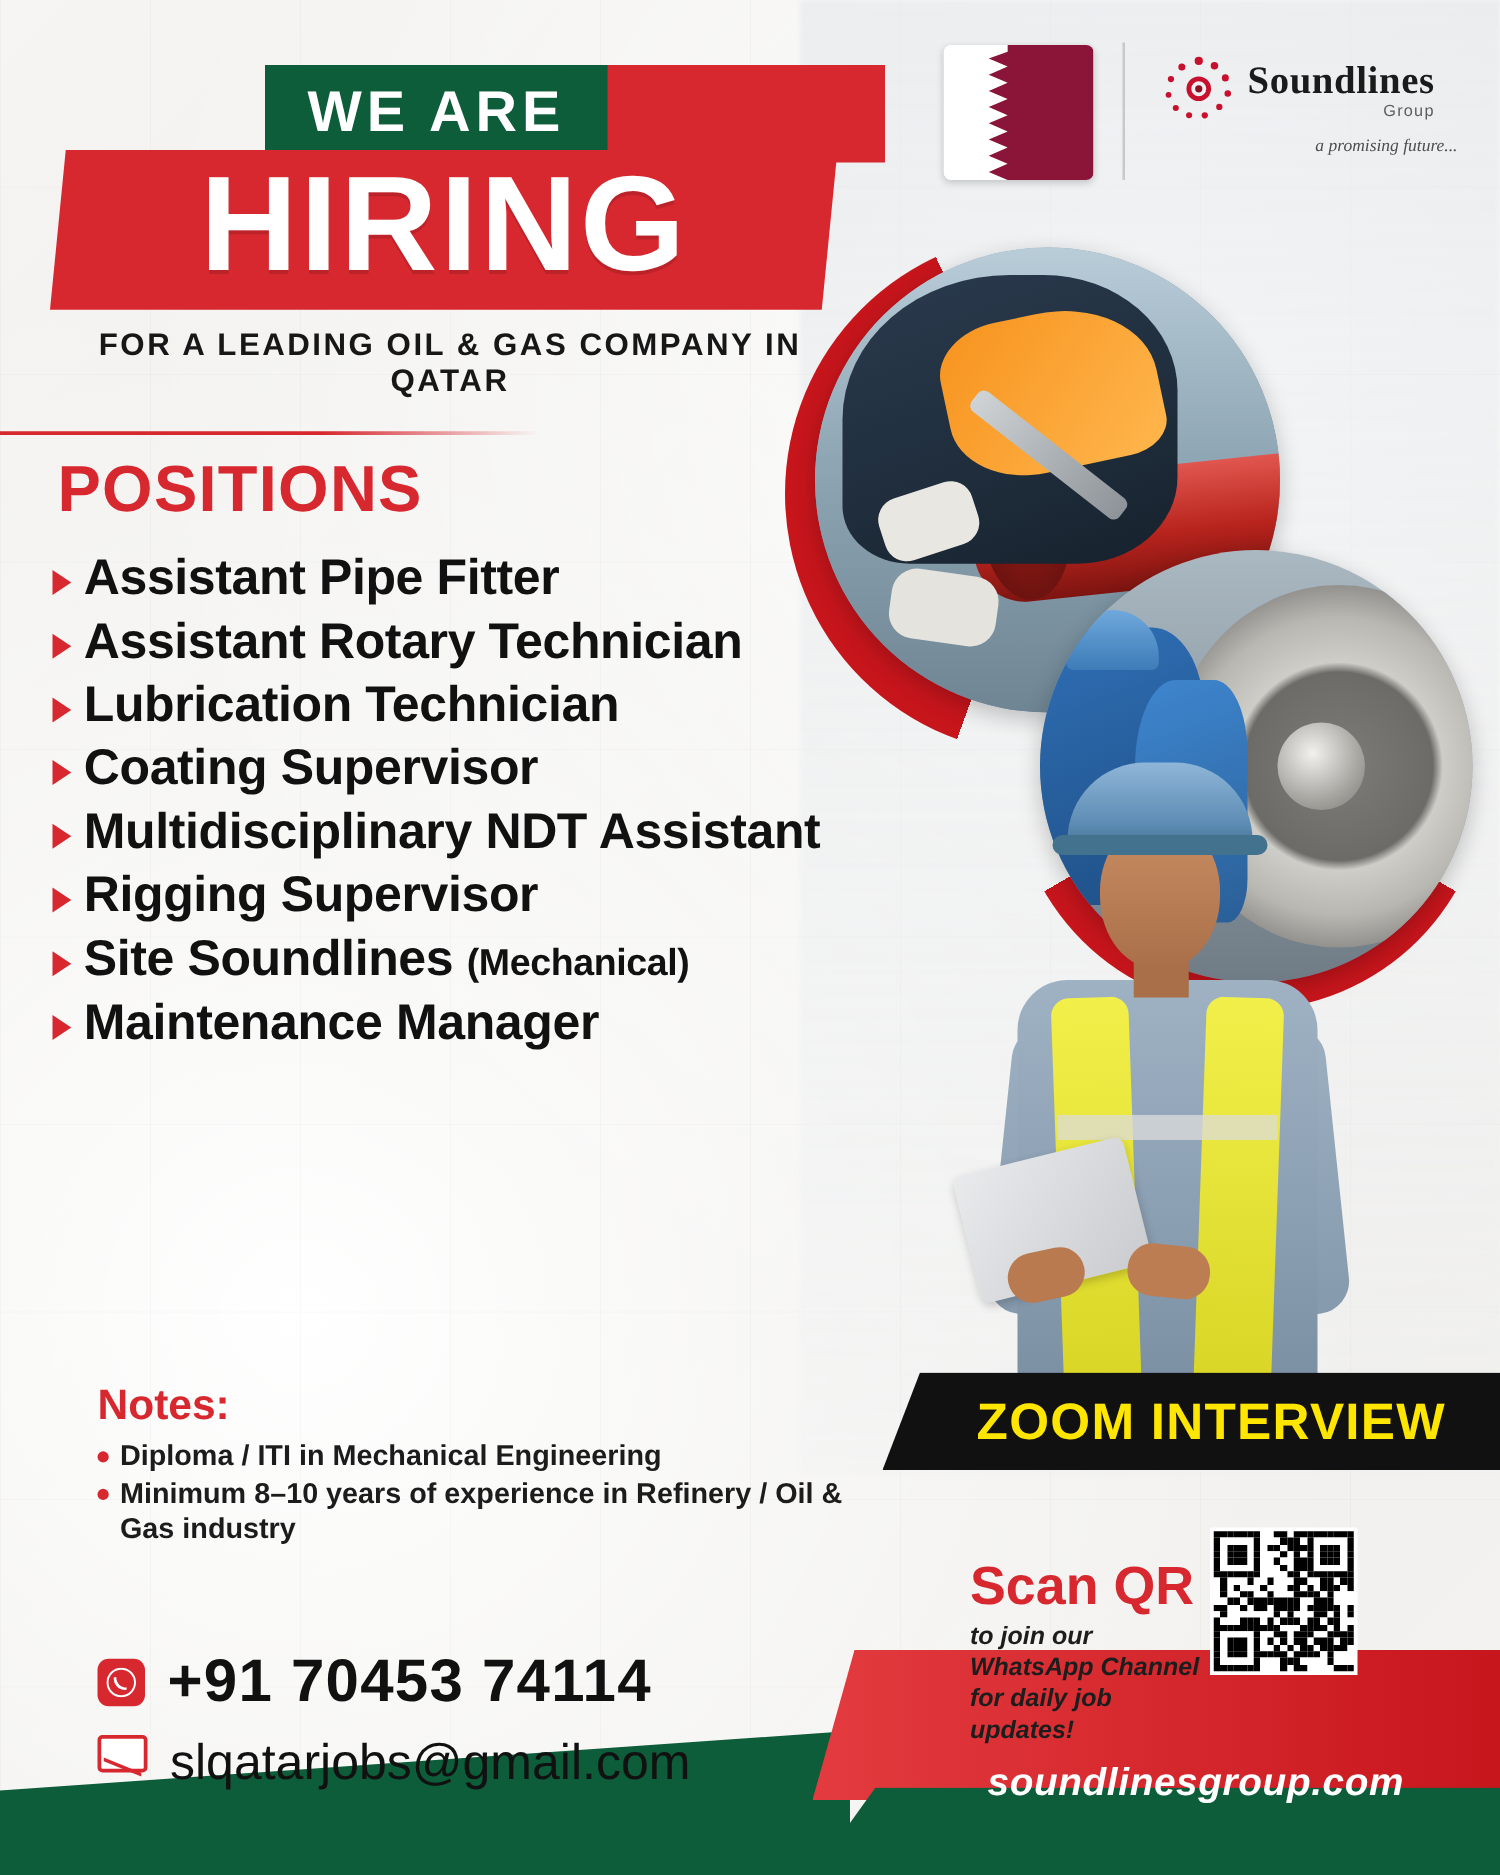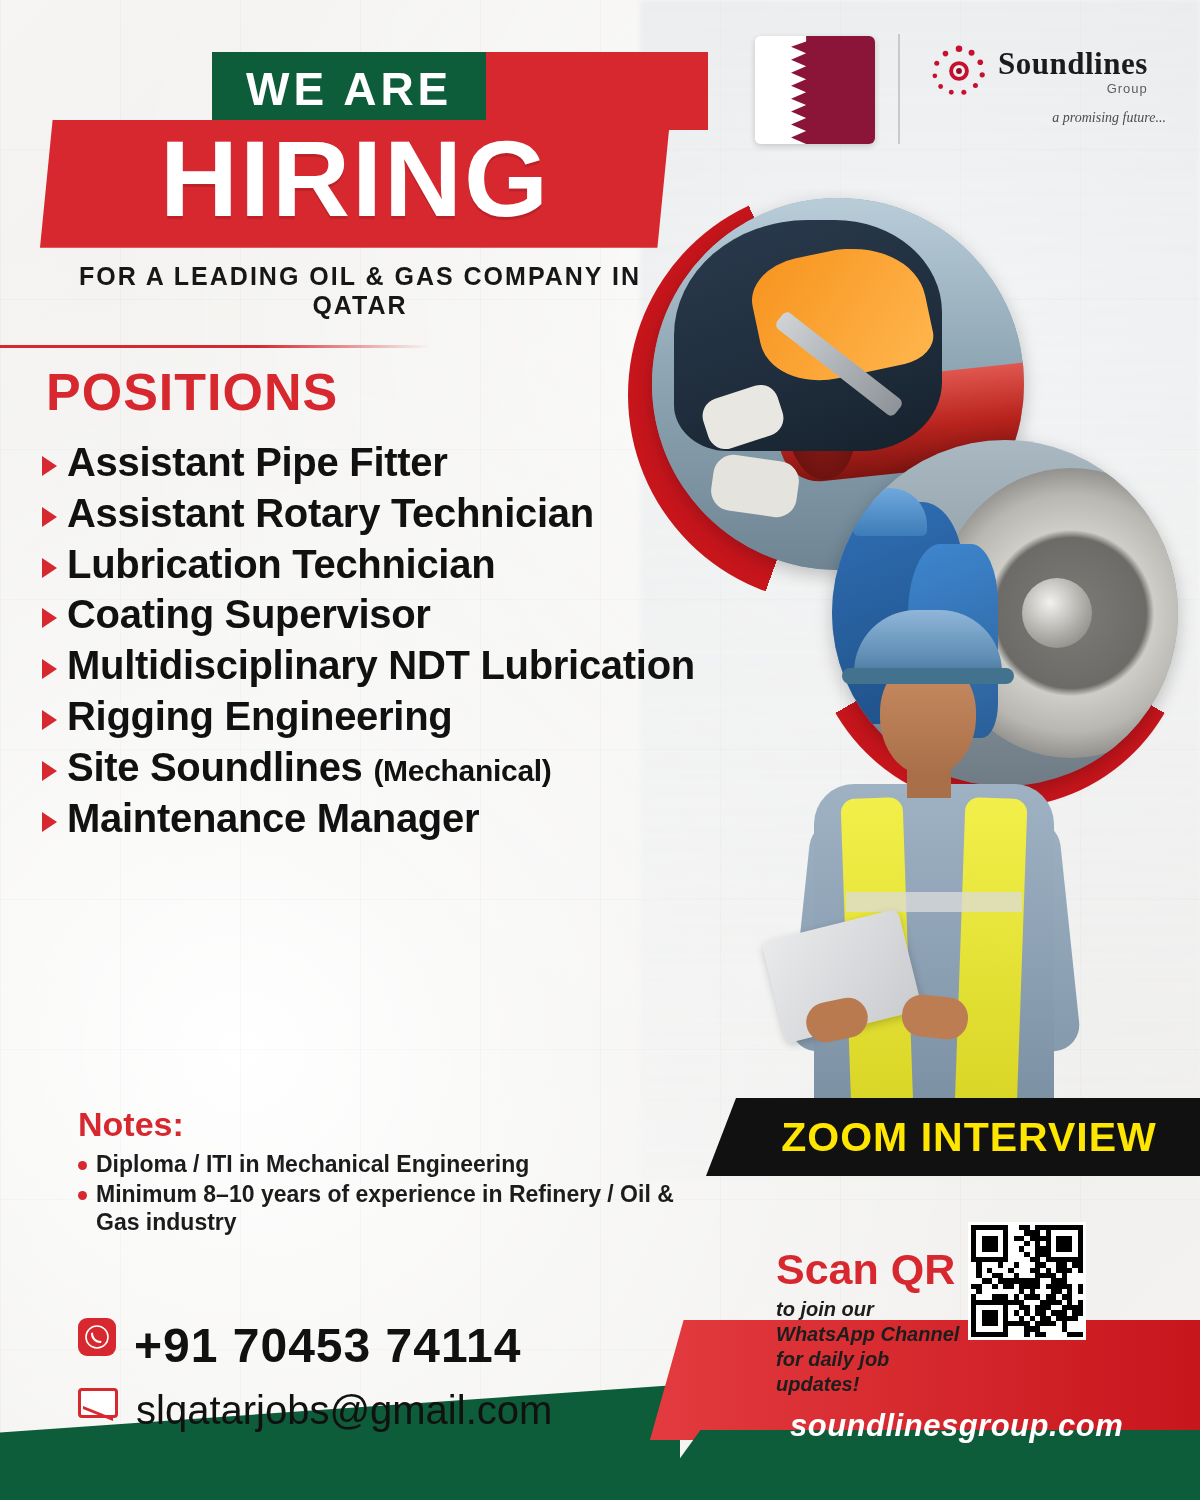--- a/index.html
+++ b/index.html
@@ -170,21 +170,21 @@
   
   .notes { position: absolute; left: 78px; top: 1105px; width: 640px; }
   .notes-title { color: #d7282f; font-weight: 700; font-size: 34px; margin-bottom: 6px; }
   .note-row { display: flex; gap: 9px; align-items: flex-start; margin-bottom: 2px; }
   .dot { width: 9px; height: 9px; border-radius: 50%; background: #d7282f; margin-top: 11px; flex: none; }
   .note-text { font-size: 23px; color: #1c1c1c; line-height: 1.22; font-weight: 700; }
 
   
   .contact-phone {
     position: absolute; left: 78px; top: 1318px;
-    display: flex; align-items: flex-start; gap: 18px;
+    display: flex; align-items: center; gap: 18px;
   }
   .icon-circle {
     width: 38px; height: 38px; border-radius: 9px; background: #d7282f;
     display: flex; align-items: center; justify-content: center; flex: none;
   }
   .phone-num { font-weight: 700; font-size: 48px; color: #111; letter-spacing: 1px; }
   .contact-mail {
     position: absolute; left: 78px; top: 1388px;
     display: flex; gap: 18px;
   }
@@ -496,25 +496,25 @@
   <div class="pos-item">
     <div class="tri"></div>
     <div class="pos-text"><span>Lubrication Technician</span></div>
   </div>
   <div class="pos-item">
     <div class="tri"></div>
     <div class="pos-text"><span>Coating Supervisor</span></div>
   </div>
   <div class="pos-item">
     <div class="tri"></div>
-    <div class="pos-text"><span>Multidisciplinary NDT Lubrication</span></div>
+    <div class="pos-text"><span>Multidisciplinary NDT Assistant</span></div>
   </div>
   <div class="pos-item">
     <div class="tri"></div>
-    <div class="pos-text"><span>Rigging Engineering</span></div>
+    <div class="pos-text"><span>Rigging Supervisor</span></div>
   </div>
   <div class="pos-item">
     <div class="tri"></div>
     <div class="pos-text">
       <span>Site Soundlines</span>
       <span class="paren">(Mechanical)</span>
     </div>
   </div>
   <div class="pos-item">
     <div class="tri"></div>

